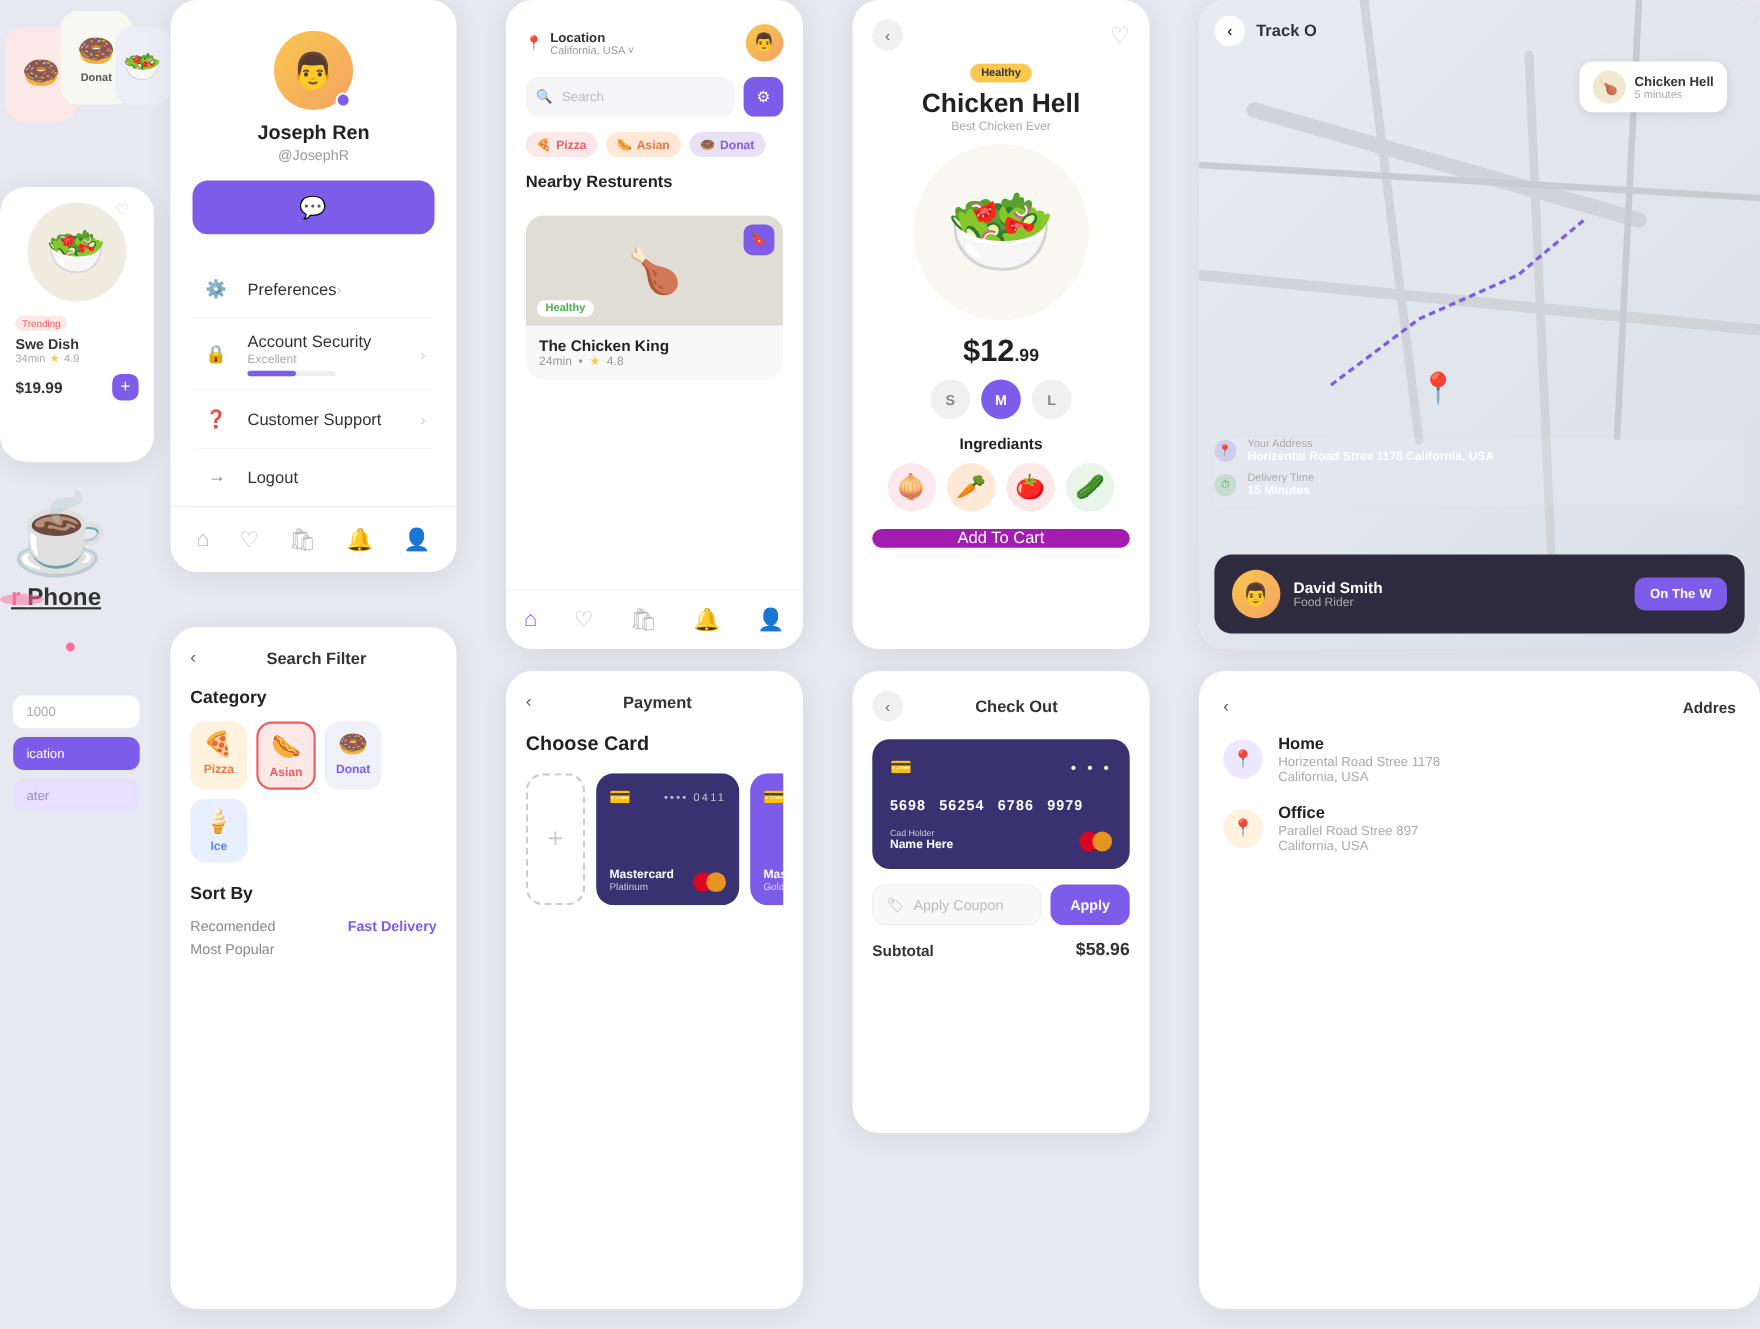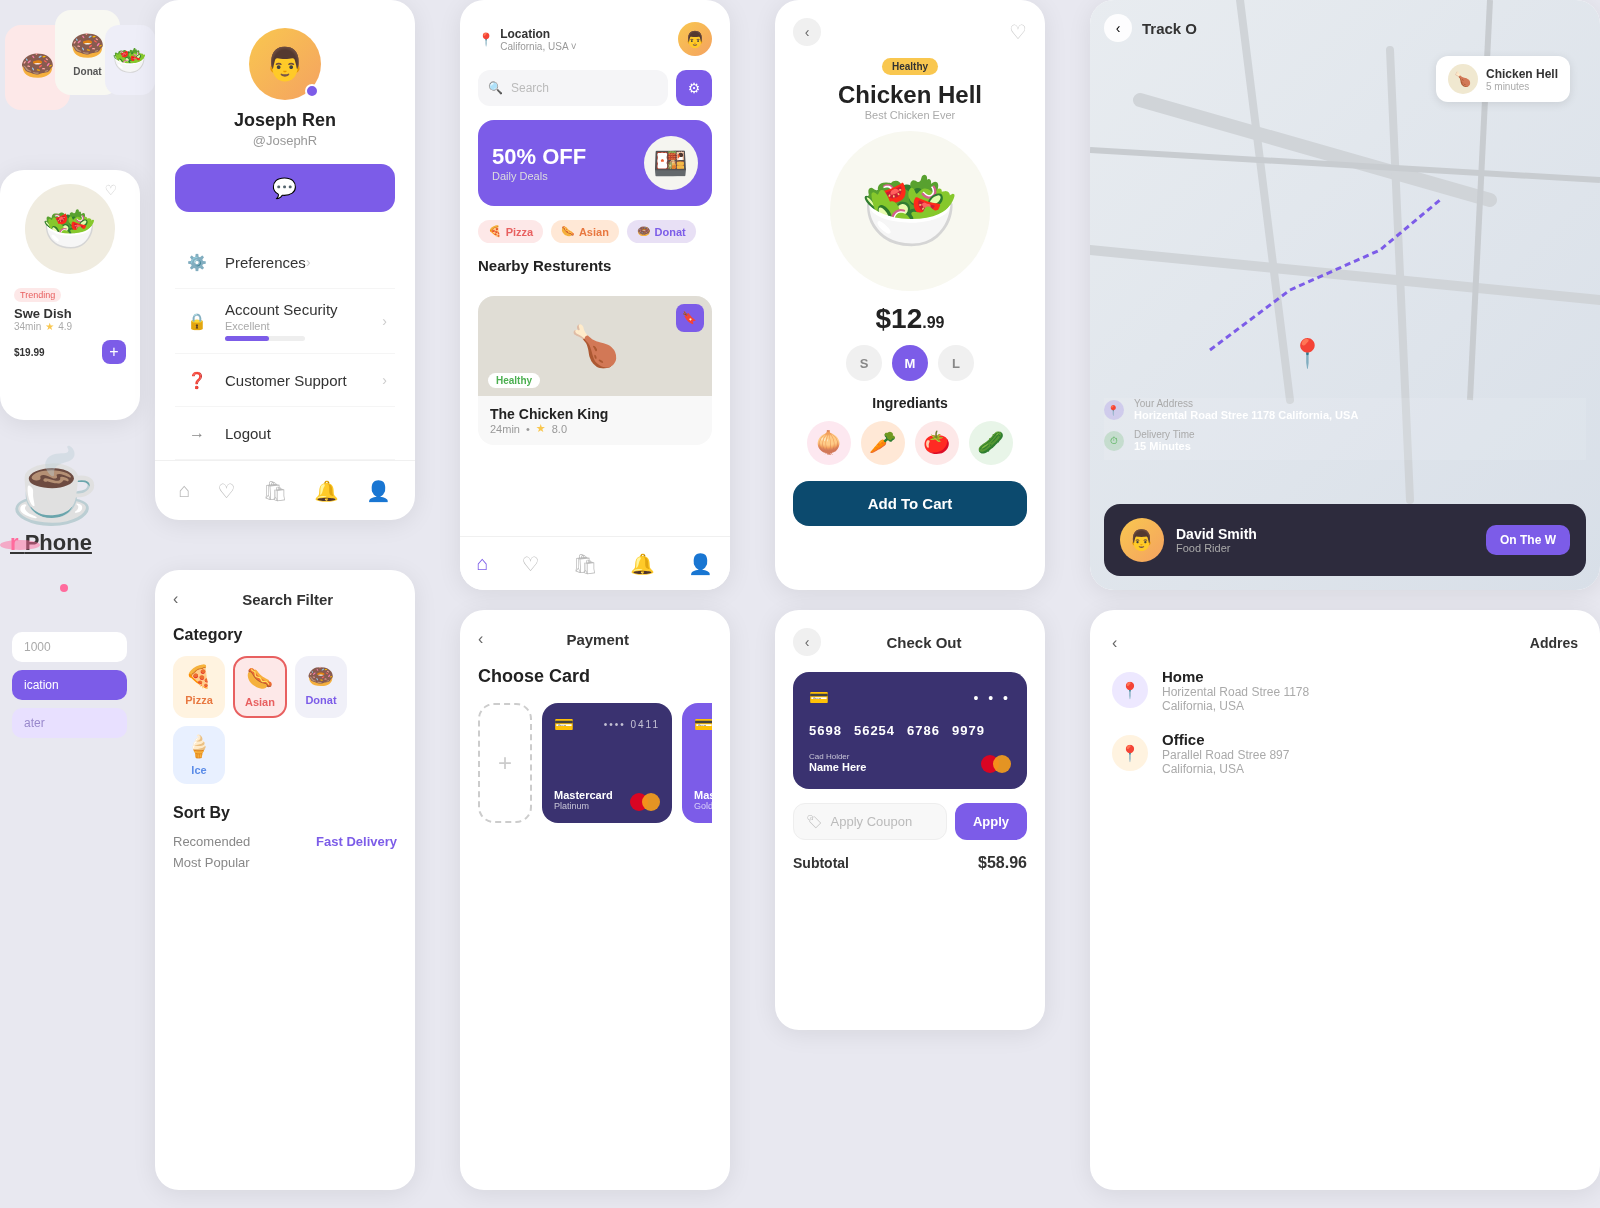--- a/index.html
+++ b/index.html
@@ -194,23 +194,23 @@
     .ingredient {
       width: 44px; height: 44px; border-radius: 50%;
       display: flex; align-items: center; justify-content: center;
       font-size: 22px;
     }
     .ing-pink { background: #fde8f0; }
     .ing-orange { background: #ffe8d6; }
     .ing-red { background: #fde8e8; }
     .ing-green { background: #e8f5e8; }
     .add-cart-btn {
-      width: 100%; background: #0c4a6e; color: #fff;
-      border: none; border-radius: 16px; padding: 14px;
-      font-size: 15px; font-weight: 700; cursor: pointer;
+      width: 100%; background: #a21caf; color: #fff;
+      border: none; border-radius: 16px; 
+      font-size: 15px; font-weight: 400; cursor: pointer;
     }
 
     
     .left-food-card {
       left: 0; top: 170px;
       width: 140px; height: 250px;
       padding: 14px;
     }
     .food-card-img {
       width: 90px; height: 90px; border-radius: 50%;
@@ -223,21 +223,21 @@
       font-size: 14px; color: #ccc;
     }
     .food-label-badge {
       font-size: 9px; padding: 2px 6px; border-radius: 8px;
       display: inline-block; margin-bottom: 4px;
     }
     .badge-pink { background: #fde8e8; color: #e86060; }
     .food-card-name { font-size: 13px; font-weight: 700; color: #333; }
     .food-card-meta { font-size: 10px; color: #aaa; display: flex; align-items: center; gap: 4px; }
     .food-card-price-row { display: flex; align-items: center; justify-content: space-between; margin-top: 8px; }
-    .food-card-price { font-size: 10px; font-weight: 700; color: #333; }
+    .food-card-price { font-size: 14px; font-weight: 700; color: #333; }
     .add-btn-sm {
       width: 24px; height: 24px; background: #7c5ce8; border-radius: 8px;
       display: flex; align-items: center; justify-content: center;
       color: #fff; font-size: 16px; cursor: pointer;
     }
 
     
     .coffee-panel {
       position: absolute; left: 0; top: 440px;
       width: 140px; height: 160px;
@@ -580,27 +580,20 @@
   </div>
 
   <div class="search-row">
     <div class="search-input-wrap">
       <span>🔍</span>
       <span>Search</span>
     </div>
     <div class="filter-btn">⚙</div>
   </div>
 
-  <div class="promo-banner">
-    <div>
-      <div class="promo-text-big">50% OFF</div>
-      <div class="promo-text-sm">Daily Deals</div>
-    </div>
-    <div class="promo-food-img">🍱</div>
-  </div>
 
   <div class="category-pills">
     <div class="pill pizza">
       <span>🍕</span>
       <span>Pizza</span>
     </div>
     <div class="pill asian">
       <span>🌭</span>
       <span>Asian</span>
     </div>
@@ -617,21 +610,21 @@
       🍗
       <span class="healthy-badge">Healthy</span>
       <div class="bookmark-btn">🔖</div>
     </div>
     <div class="rest-info">
       <div class="rest-name">The Chicken King</div>
       <div class="rest-meta">
         <span>24min</span>
         <span>•</span>
         <span class="star">★</span>
-        <span>8.0</span>
+        <span>4.8</span>
       </div>
     </div>
   </div>
 
   <div class="food-nav-bar">
     <span class="nav-icon active">⌂</span>
     <span class="nav-icon">♡</span>
     <span class="nav-icon">🛍</span>
     <span class="nav-icon">🔔</span>
     <span class="nav-icon">👤</span>

